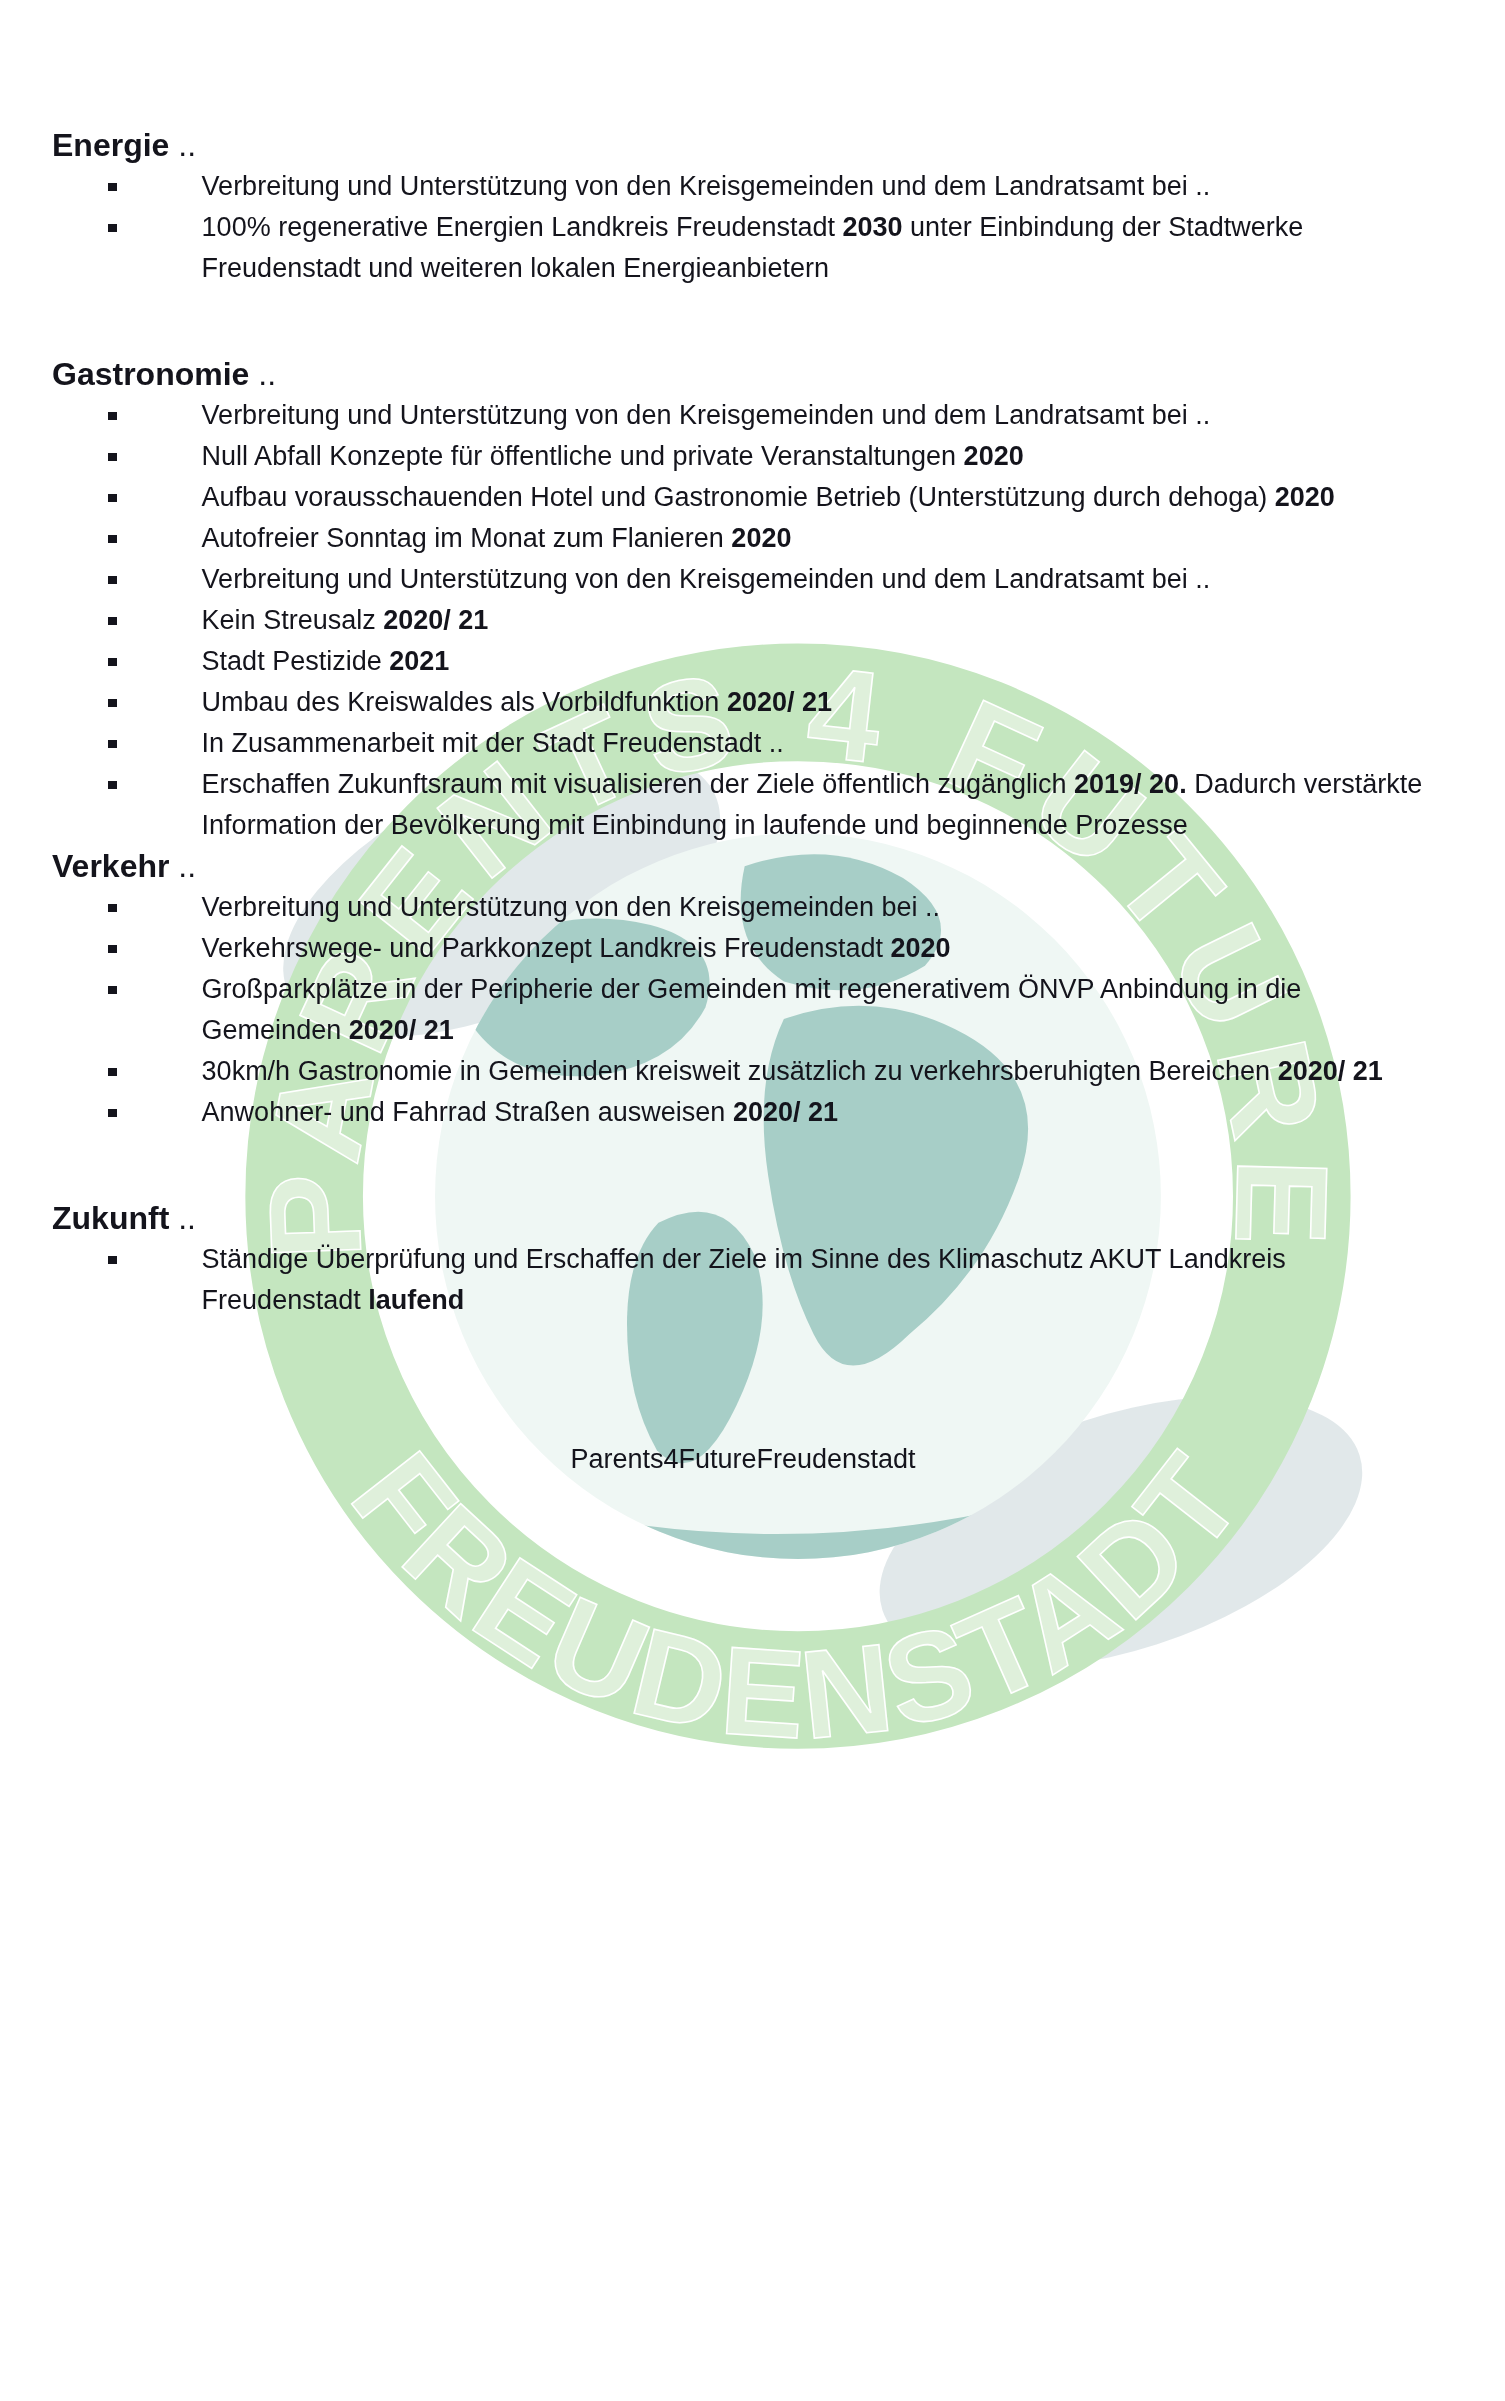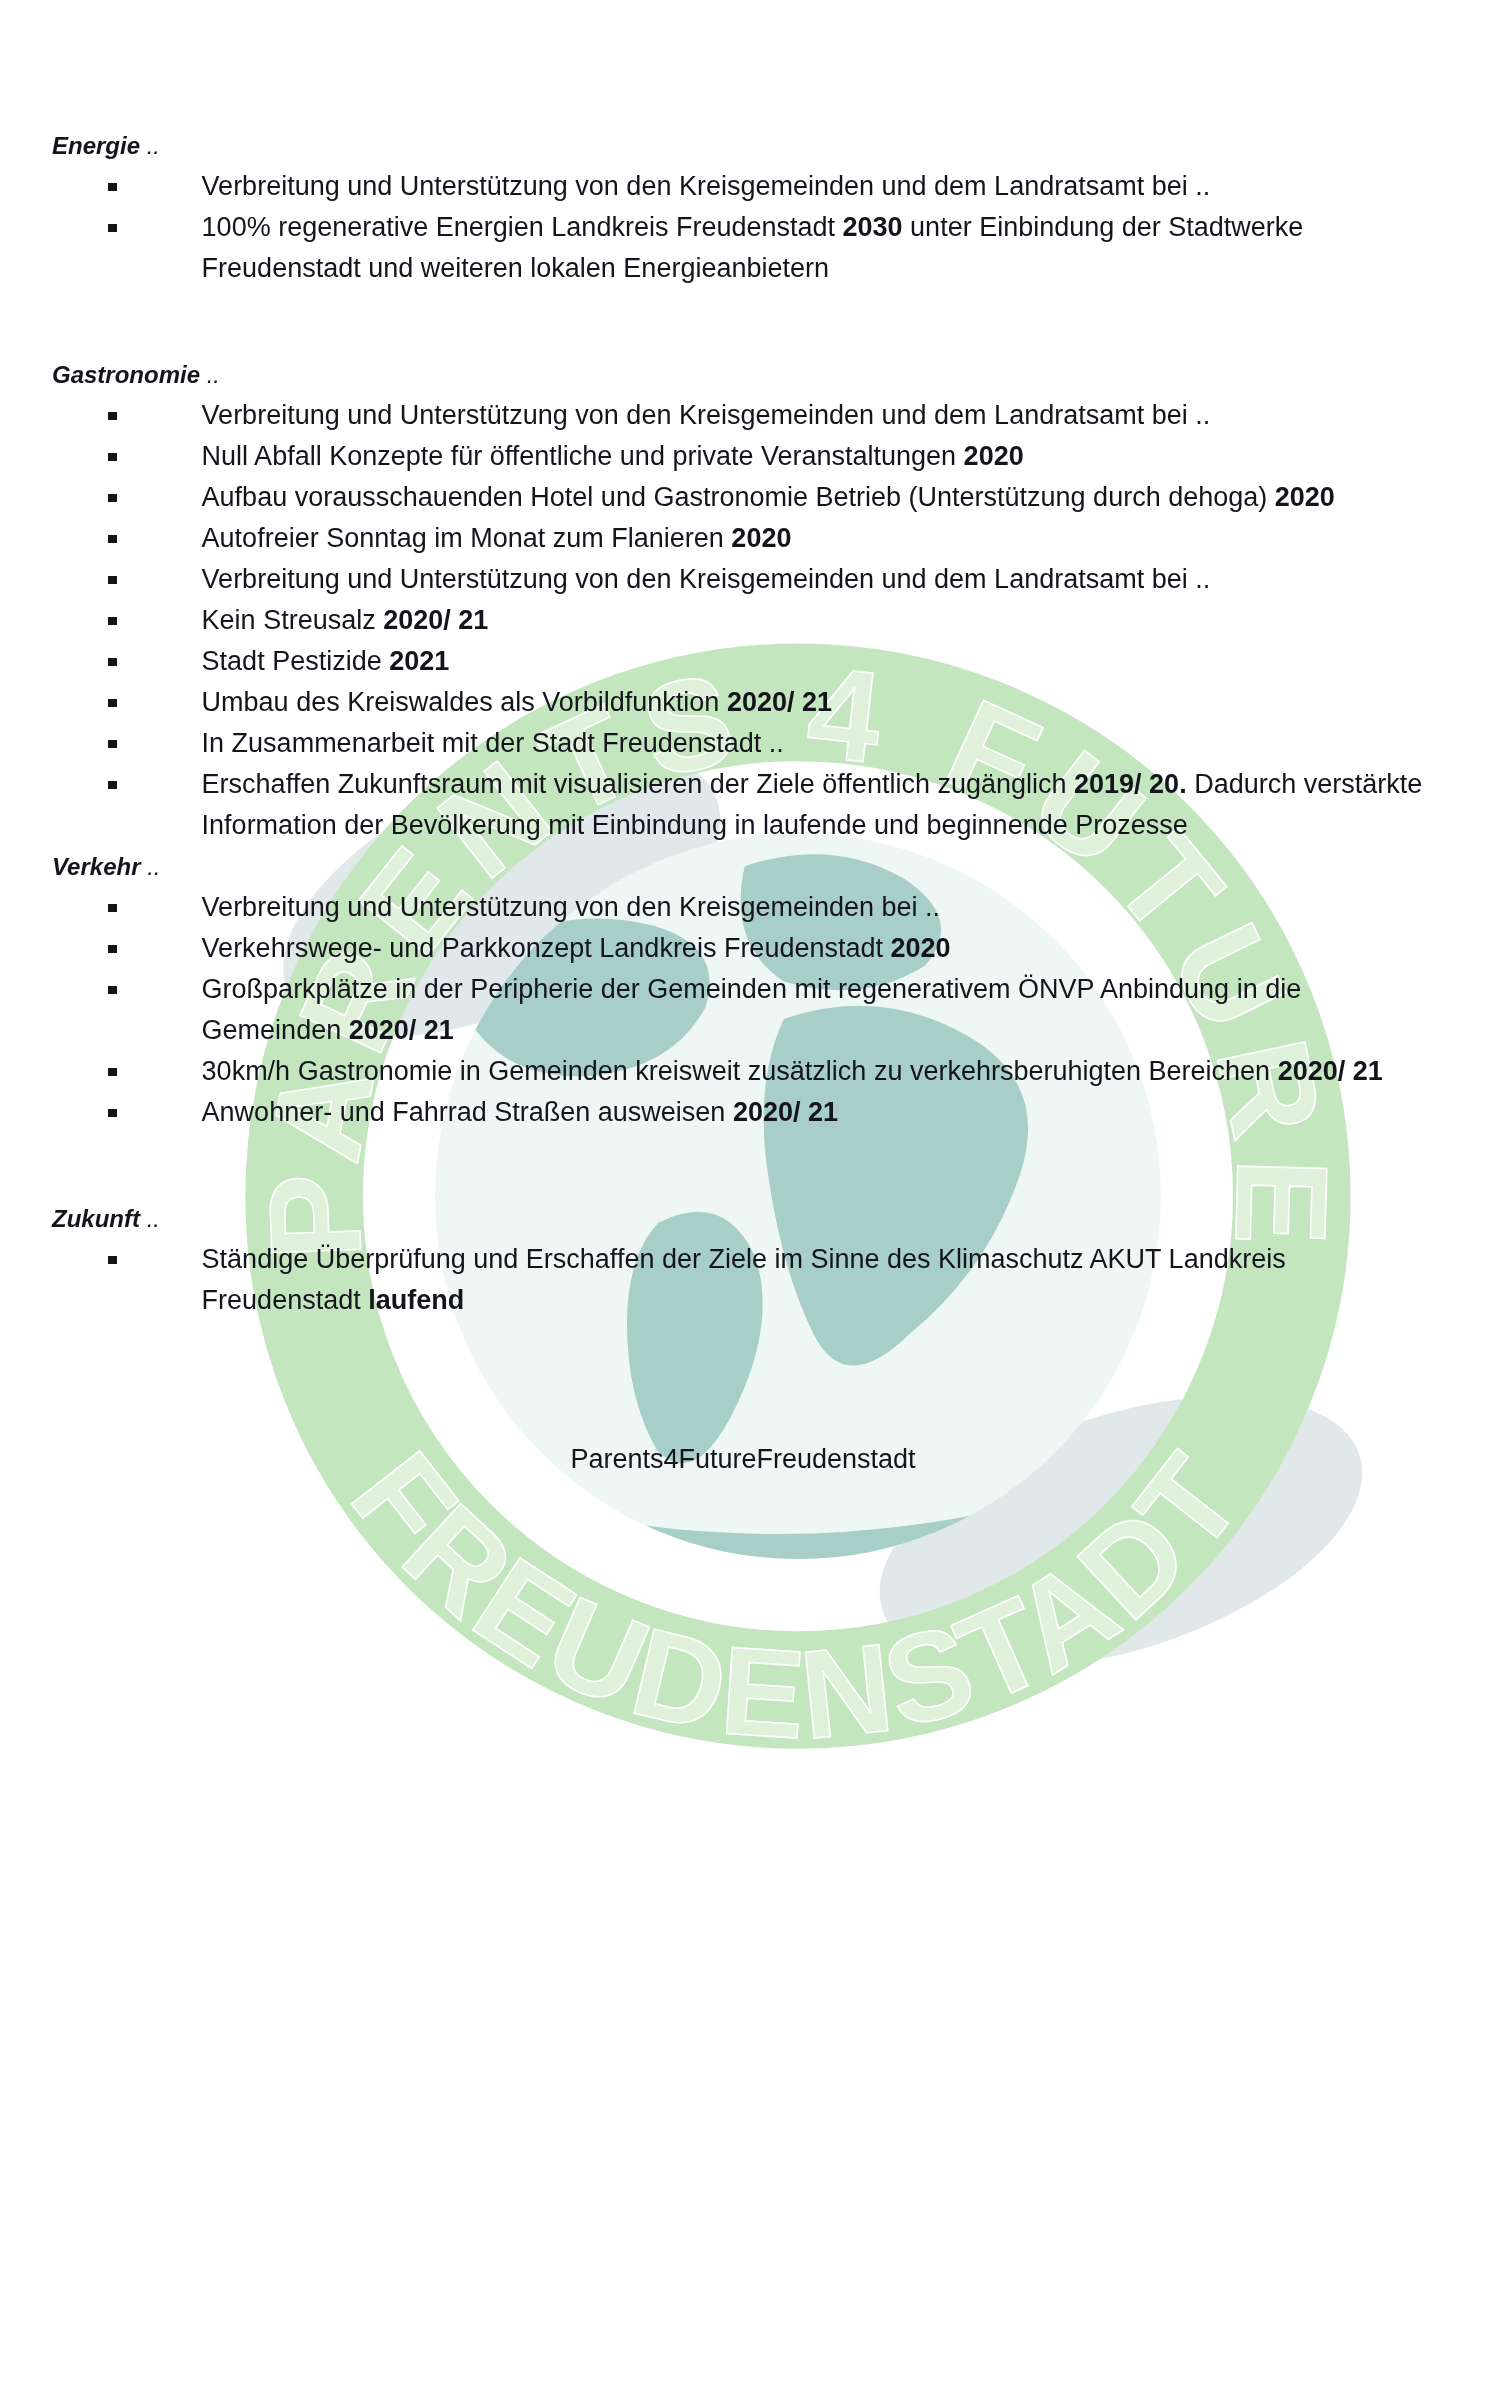--- a/index.html
+++ b/index.html
@@ -26,21 +26,21 @@
     stroke:#ffffff;stroke-width:2px;
   }
   
   .content{
     position:relative;z-index:1;
     padding:125px 71px 0 52px;
     font-size:27px;line-height:41px;
   }
   .doc-section{margin:0;}
   .gap-before{margin-top:65px;}
-  .sec-title{font-size:24px;font-style:italic;}
+  .sec-title{font-size:32px;}
   .t-bold{font-weight:700;}
   .t-suffix{font-weight:400;}
   .item-list{list-style:none;margin:0;padding:0 0 0 56px;}
   .doc-item{display:flex;align-items:flex-start;gap:36px;}
   .bullet{
     flex:0 0 auto;width:8.6px;height:8.6px;background:#14141c;margin-top:16.5px;
   }
   .item-text{display:block;margin-left:49px;}
   .item-text b{font-weight:700;}
   .footer{margin-top:118px;text-align:center;}

